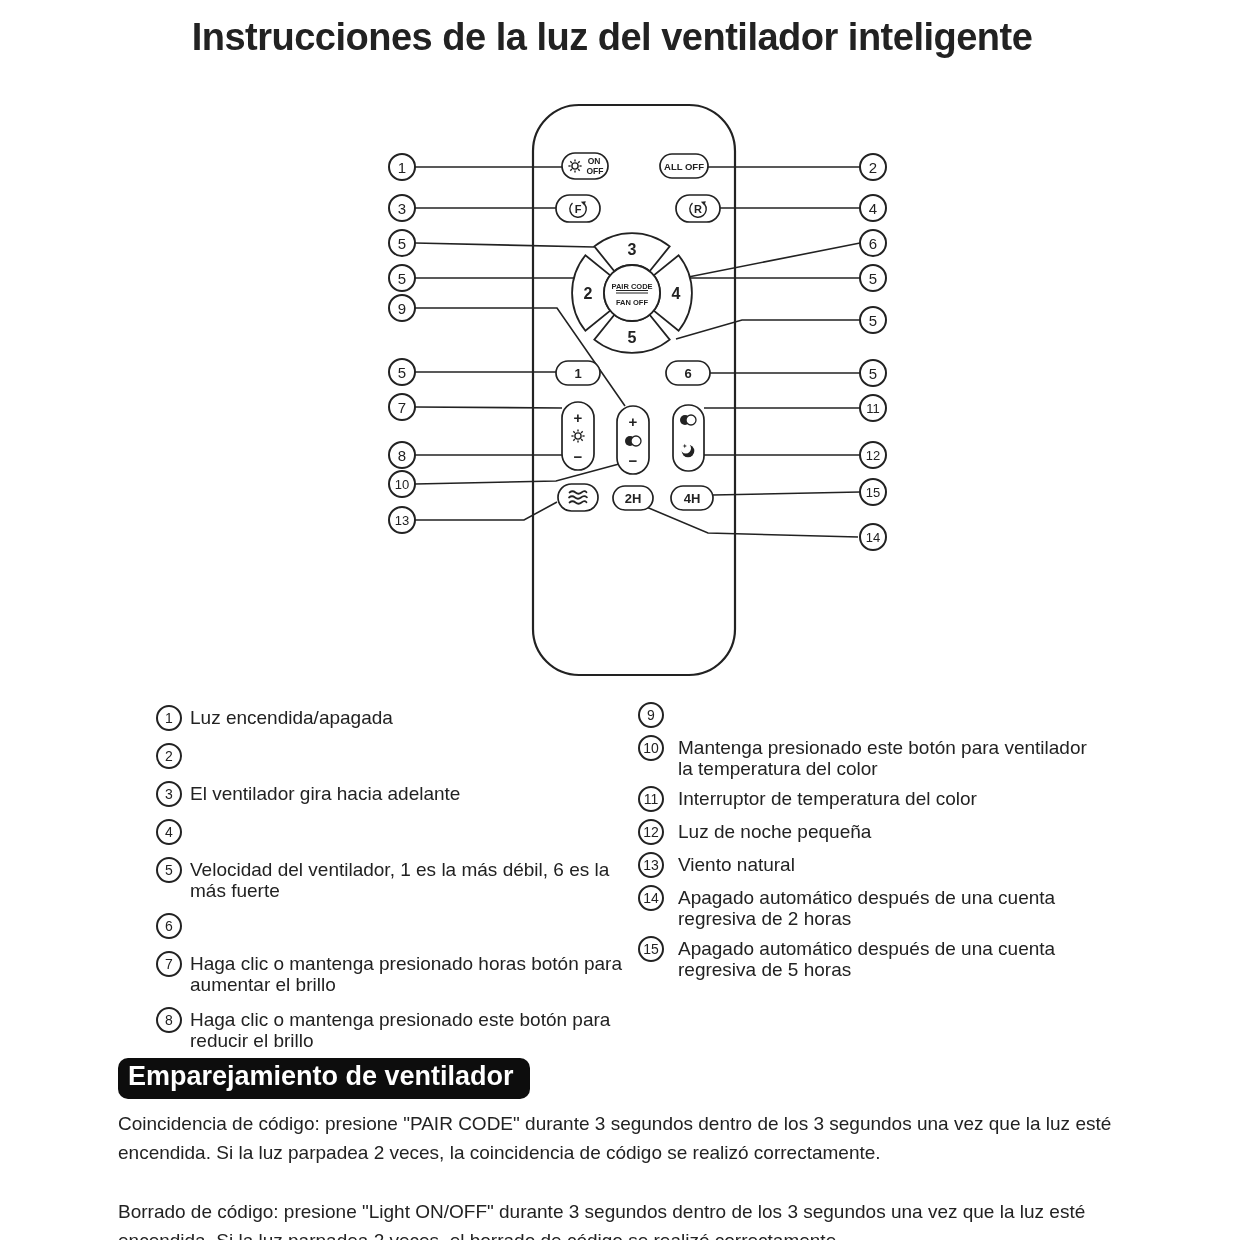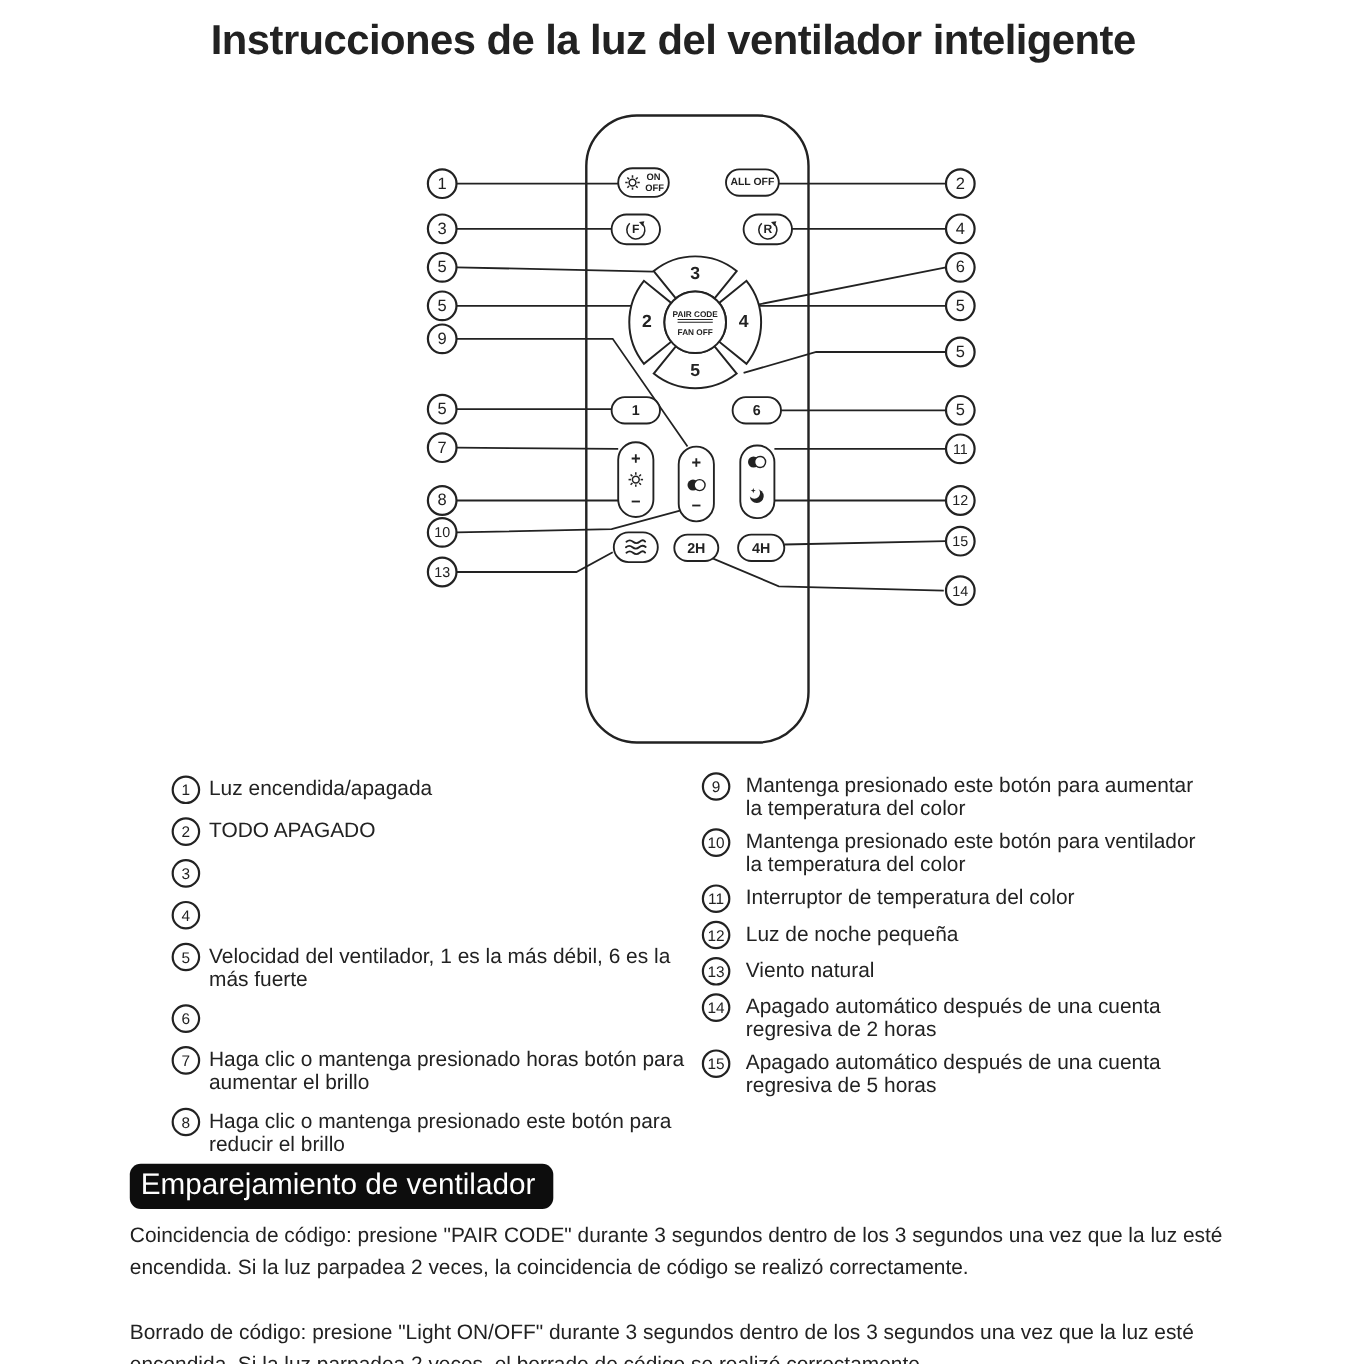--- a/index.html
+++ b/index.html
@@ -15,21 +15,21 @@
   .legend-item{display:flex;align-items:flex-start;}
   .legend-left .legend-item{margin-bottom:12px;gap:8px;}
   .legend-right .legend-item{margin-bottom:7px;gap:14px;}
   .num-badge{width:26px;height:26px;border:2px solid #222;border-radius:50%;
         box-sizing:border-box;display:flex;align-items:center;justify-content:center;
         font-size:14px;flex:0 0 auto;}
   .item-text{font-size:19px;line-height:21px;padding-top:2px;}
   .legend-left .item-text{width:455px;}
   .legend-right .item-text{width:415px;}
   .pairing{position:absolute;left:118px;top:1058px;width:1012px;}
-  .pairing-heading{display:inline-block;background:#0d0d0d;color:#fff;font-weight:normal;
+  .pairing-heading{display:inline-block;background:#0d0d0d;color:#fff;font-weight:bold;
         font-size:27px;line-height:1.1;padding:4px 16px 7px 10px;border-radius:10px;}
   .pairing p{margin:0;font-size:19px;line-height:29px;}
   .pairing .p1{margin-top:10px;}
   .pairing .p2{margin-top:30px;}
 </style>
 </head>
 <body>
 
 <div id="page">
 
@@ -247,24 +247,24 @@
     </g>
   </svg>
 
   <div class="legend-col legend-left">
     <div class="legend-item">
       <span class="num-badge">1</span>
       <span class="item-text">Luz encendida/apagada</span>
     </div>
     <div class="legend-item">
       <span class="num-badge">2</span>
-      <span class="item-text">TODO APAGADO</span>
     </div>
     <div class="legend-item">
       <span class="num-badge">3</span>
+      <span class="item-text">El ventilador gira hacia adelante</span>
     </div>
     <div class="legend-item">
       <span class="num-badge">4</span>
     </div>
     <div class="legend-item">
       <span class="num-badge">5</span>
       <span class="item-text">Velocidad del ventilador, 1 es la más débil, 6 es la más fuerte</span>
     </div>
     <div class="legend-item">
       <span class="num-badge">6</span>
@@ -275,21 +275,20 @@
     </div>
     <div class="legend-item">
       <span class="num-badge">8</span>
       <span class="item-text">Haga clic o mantenga presionado este botón para reducir el brillo</span>
     </div>
   </div>
 
   <div class="legend-col legend-right">
     <div class="legend-item">
       <span class="num-badge">9</span>
-      <span class="item-text">Mantenga presionado este botón para aumentar la temperatura del color</span>
     </div>
     <div class="legend-item">
       <span class="num-badge">10</span>
       <span class="item-text">Mantenga presionado este botón para ventilador la temperatura del color</span>
     </div>
     <div class="legend-item">
       <span class="num-badge">11</span>
       <span class="item-text">Interruptor de temperatura del color</span>
     </div>
     <div class="legend-item">

